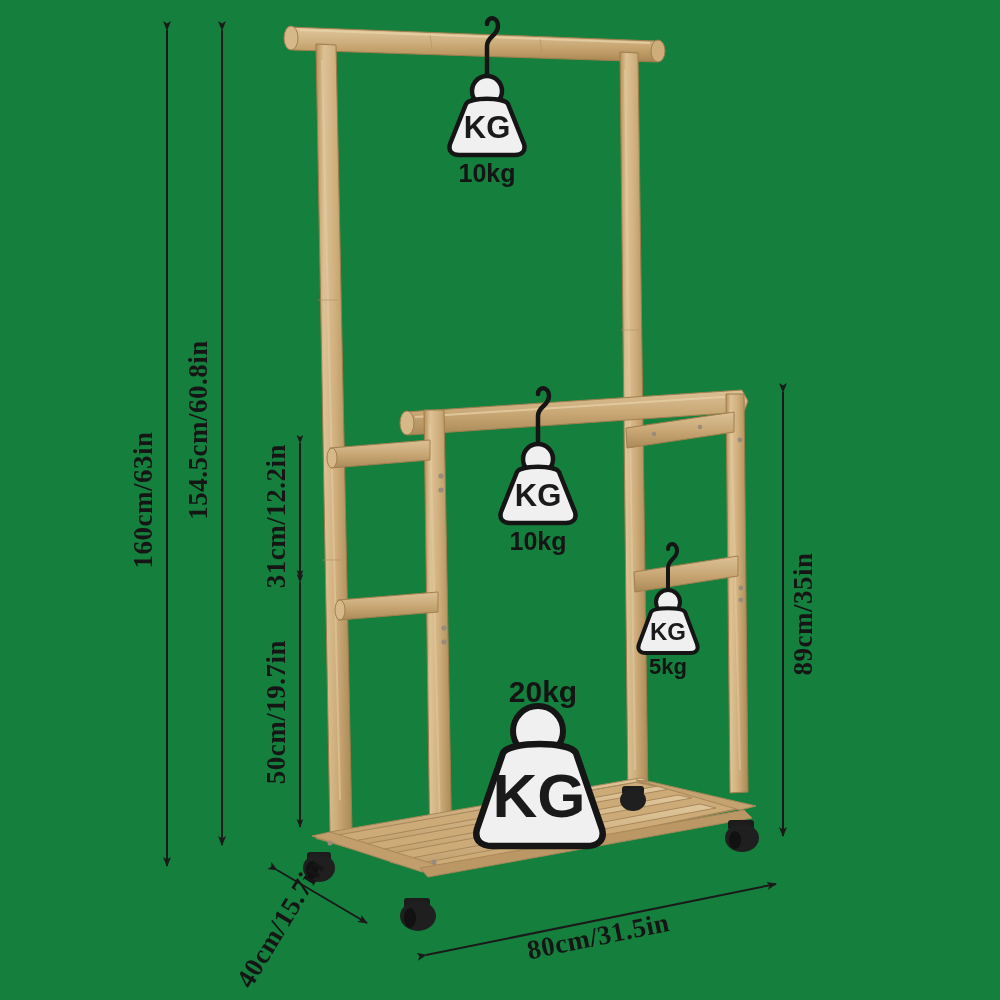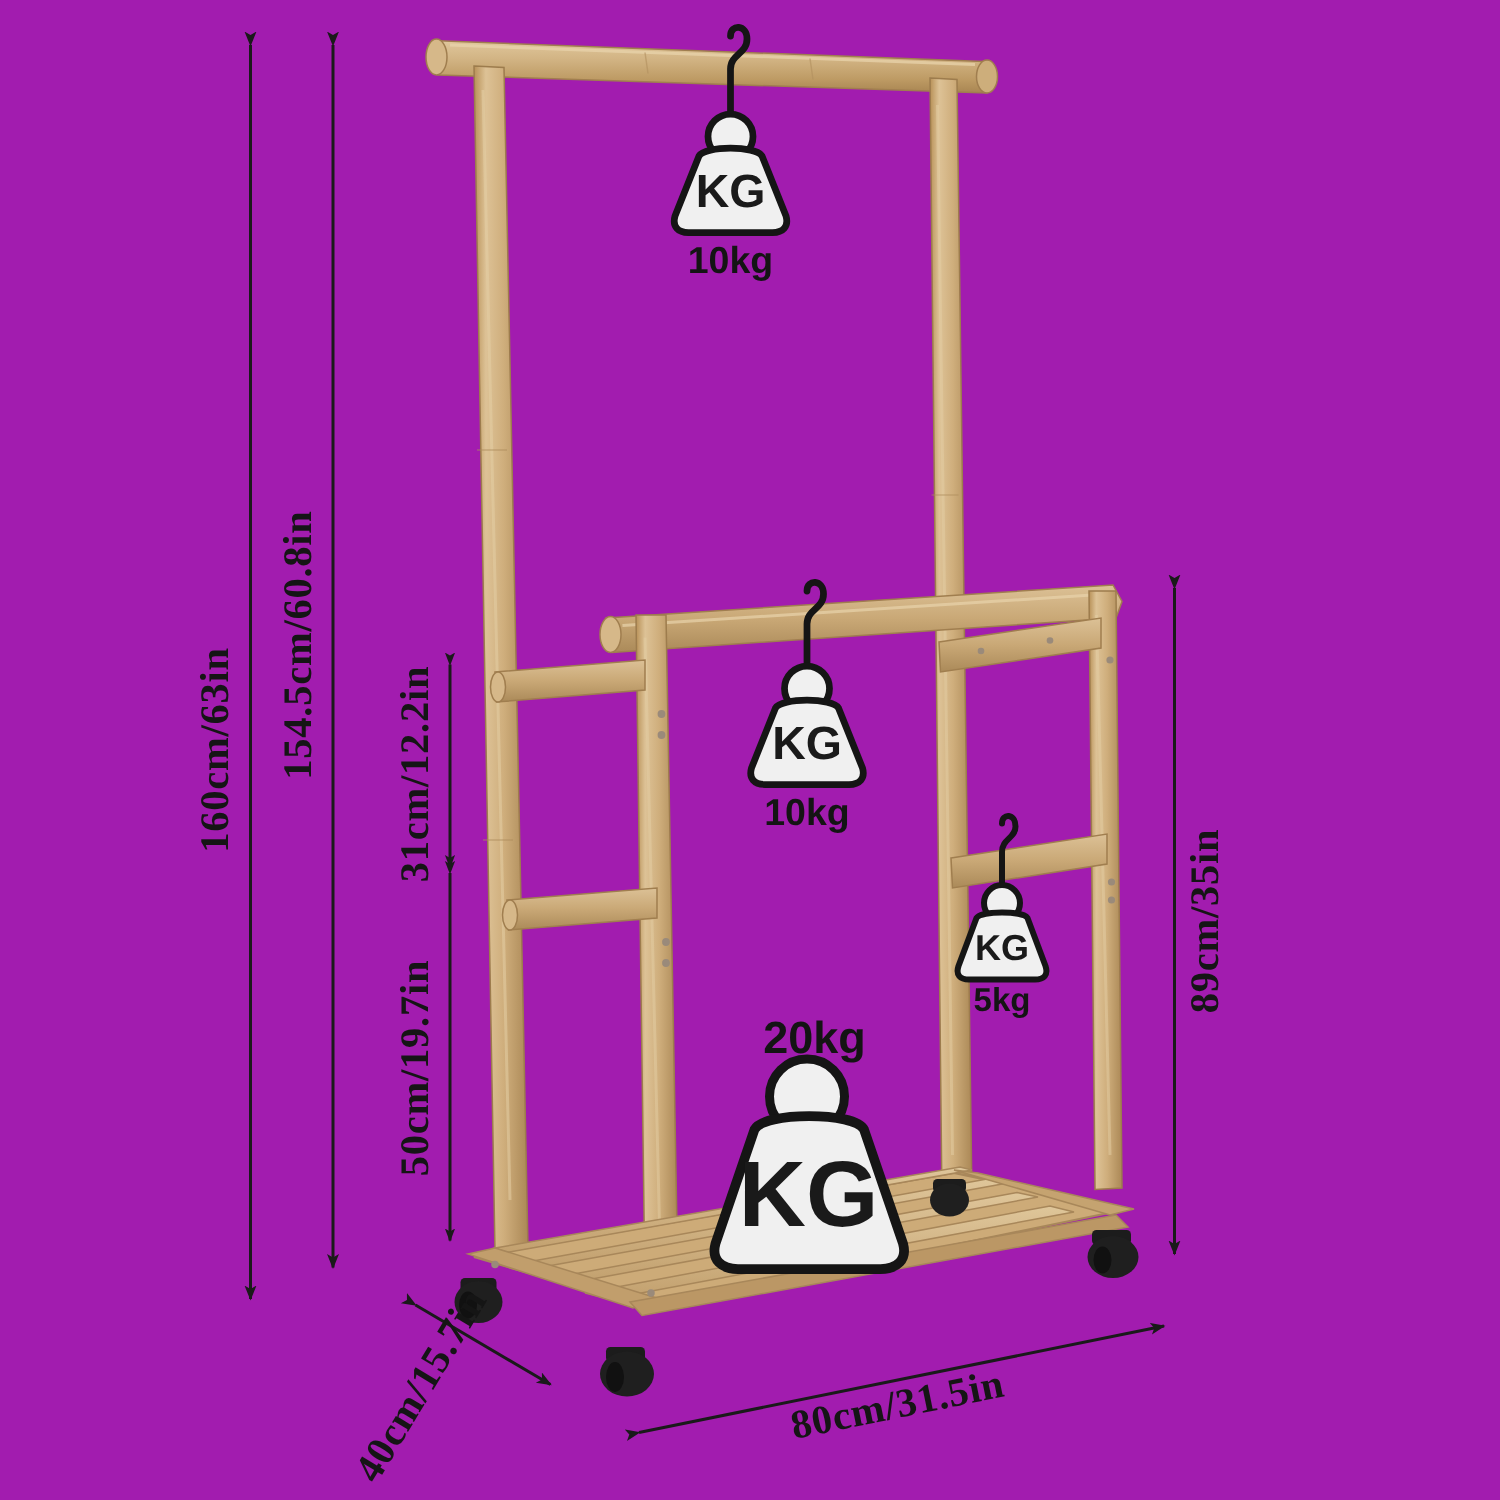--- a/index.html
+++ b/index.html
@@ -1,17 +1,17 @@
 <!DOCTYPE html>
 <html><head>
 <meta charset="utf-8">
 <style>
   html,body{margin:0;padding:0;background:#ffffff;}
   body{width:1000px;height:1000px;font-family:"Liberation Sans",sans-serif;overflow:hidden;}
-  #stage{position:relative;width:1000px;height:1000px;background:#a21caf;}
+  #stage{position:relative;width:1000px;height:1000px;background:#15803d;}
   svg.layer{position:absolute;left:0;top:0;width:1000px;height:1000px;}
   .dimtext{
     font-family:"Liberation Serif",serif;
     font-weight:bold;
     fill:#151515;
     font-size:27px;
     letter-spacing:0.5px;
   }
   .kgtext{
     font-family:"Liberation Sans",sans-serif;

